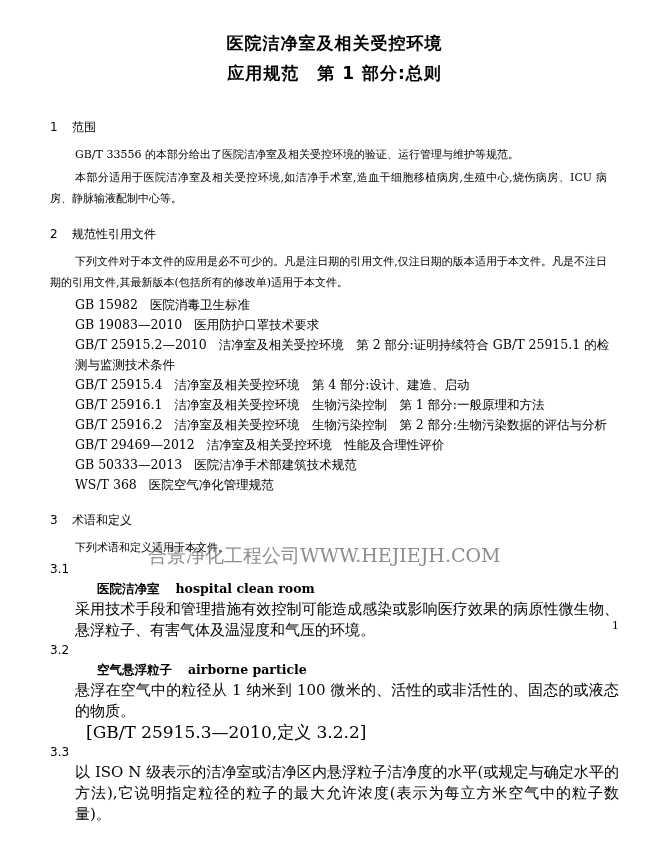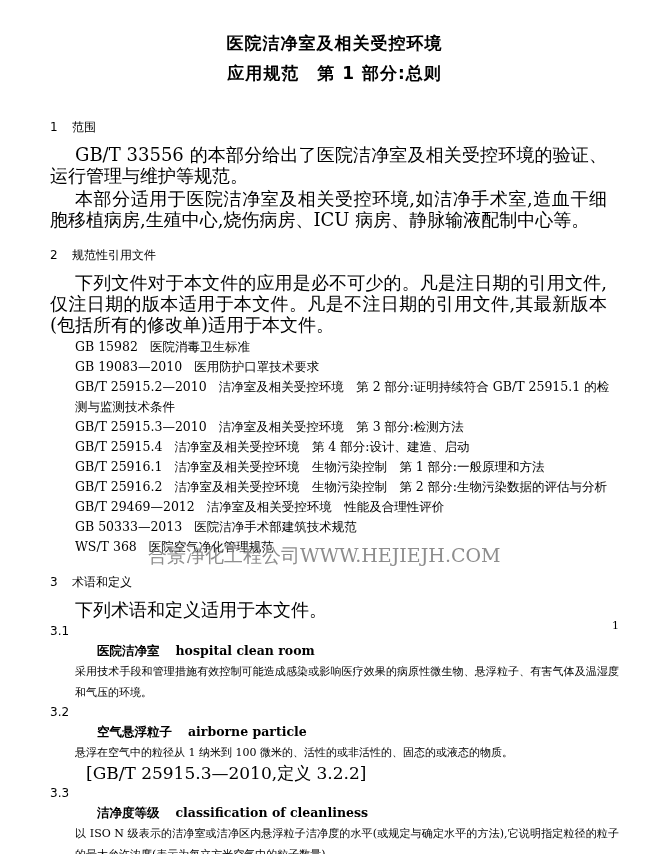--- a/index.html
+++ b/index.html
@@ -42,21 +42,21 @@
     font-weight: normal;
     font-family: "DejaVu Sans", "Liberation Sans", sans-serif;
     margin: 16px 0 8px 0;
     line-height: 18px;
   }
   .sec-num {
     display: inline-block;
     min-width: 22px;
   }
   .para {
-    font-size: 18px;
+    font-size: 11px;
     line-height: 21px;
     text-align: justify;
     margin: 0 12px 2px 0;
   }
   .para.indent {
     text-indent: 25px;
   }
   .ref-item {
     font-size: 12.5px;
     line-height: 20px;
@@ -85,21 +85,21 @@
     font-family: "DejaVu Sans", "Liberation Sans", sans-serif;
     font-weight: bold;
     margin-right: 16px;
     padding-left: 22px;
   }
   .term-en {
     font-family: "DejaVu Serif", "Liberation Serif", serif;
     font-weight: bold;
   }
   .term-def {
-    font-size: 11px;
+    font-size: 15px;
     line-height: 21px;
     margin-left: 25px;
     text-align: justify;
   }
   .term-src {
     font-size: 17px;
     line-height: 21px;
     margin-left: 36px;
   }
   .watermark {
@@ -149,23 +149,20 @@
   <div class="ref-item">
     <span class="ref-code">GB 15982</span><span>医院消毒卫生标准</span>
   </div>
   <div class="ref-item">
     <span class="ref-code">GB 19083—2010</span><span>医用防护口罩技术要求</span>
   </div>
   <div class="ref-item wrap">
     <span class="ref-code">GB/T 25915.2—2010</span><span>洁净室及相关受控环境　第 2 部分:证明持续符合 GB/T 25915.1 的检测与监测技术条件</span>
   </div>
   <div class="ref-item">
-    <span class="ref-code">GB/T 25915.3—2010</span><span>洁净室及相关受控环境　第 3 部分:检测方法</span>
-  </div>
-  <div class="ref-item">
     <span class="ref-code">GB/T 25915.4</span><span>洁净室及相关受控环境　第 4 部分:设计、建造、启动</span>
   </div>
   <div class="ref-item">
     <span class="ref-code">GB/T 25916.1</span><span>洁净室及相关受控环境　生物污染控制　第 1 部分:一般原理和方法</span>
   </div>
   <div class="ref-item">
     <span class="ref-code">GB/T 25916.2</span><span>洁净室及相关受控环境　生物污染控制　第 2 部分:生物污染数据的评估与分析</span>
   </div>
   <div class="ref-item">
     <span class="ref-code">GB/T 29469—2012</span><span>洁净室及相关受控环境　性能及合理性评价</span>
@@ -190,22 +187,19 @@
     <div class="term-def">采用技术手段和管理措施有效控制可能造成感染或影响医疗效果的病原性微生物、悬浮粒子、有害气体及温湿度和气压的环境。</div>
 
     <div class="clause-num">3.2</div>
     <div class="term-line">
       <span class="term-cn">空气悬浮粒子</span><span class="term-en">airborne particle</span>
     </div>
     <div class="term-def">悬浮在空气中的粒径从 1 纳米到 100 微米的、活性的或非活性的、固态的或液态的物质。</div>
     <div class="term-src">[GB/T 25915.3—2010,定义 3.2.2]</div>
 
     <div class="clause-num">3.3</div>
-    <div class="term-line">
-      <span class="term-cn">洁净度等级</span><span class="term-en">classification of cleanliness</span>
-    </div>
     <div class="term-def">以 ISO N 级表示的洁净室或洁净区内悬浮粒子洁净度的水平(或规定与确定水平的方法),它说明指定粒径的粒子的最大允许浓度(表示为每立方米空气中的粒子数量)。</div>
   </div>
 
   <div class="watermark">合景净化工程公司WWW.HEJIEJH.COM</div>
   <div class="page-number">1</div>
 
 </div>
 
 </body></html>

